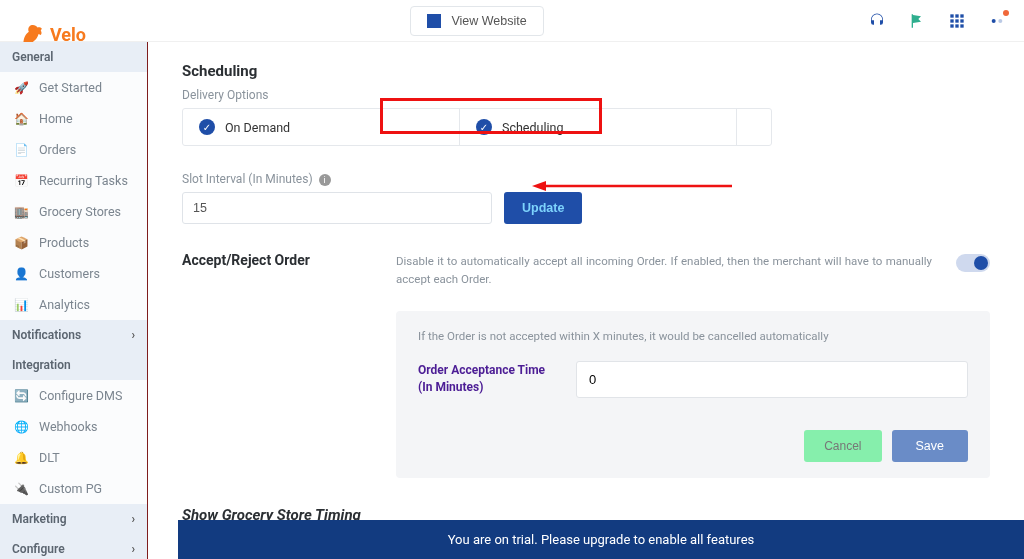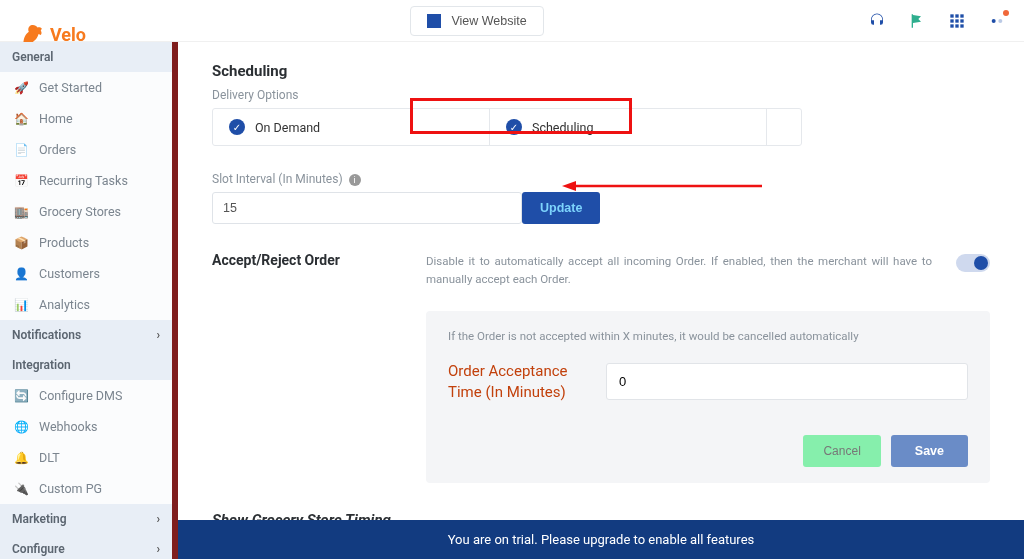--- a/index.html
+++ b/index.html
@@ -9,62 +9,62 @@
   .header { height: 42px; display: flex; align-items: center; padding: 0 18px; border-bottom: 1px solid #f0f0f0; justify-content: space-between; }
   .logo { display: flex; align-items: center; gap: 6px; font-weight: 700; font-size: 18px; color: #f77a1e; margin-top: 27px; }
   .logo-svg { width: 26px; height: 26px; }
   .view-website-btn { display: inline-flex; align-items: center; gap: 10px; border: 1px solid #e2e6ea; padding: 7px 16px; border-radius: 4px; cursor: pointer; background: #fff; font-size: 12.5px; color: #555; }
   .vw-icon { width: 14px; height: 14px; background: #1f4ea8; display: inline-block; }
   .header-icons { display: flex; align-items: center; gap: 22px; }
   .hicon { width: 18px; height: 18px; display: inline-flex; align-items: center; justify-content: center; cursor: pointer; }
 
   
   .layout { display: flex; height: calc(100% - 42px); }
-  .sidebar { width: 178px; background: #fbfcfd; border-right: 6px solid #7f1d1d; overflow-y: auto; font-size: 12.5px; }
+  .sidebar { width: 148px; background: #fbfcfd; border-right: 1px solid #7f1d1d; overflow-y: auto; font-size: 12.5px; }
   .side-section-header { background: #e8eef6; color: #5b6570; font-weight: 600; padding: 8px 12px; font-size: 12px; display: flex; align-items: center; justify-content: space-between; }
   .side-item { display: flex; align-items: center; gap: 10px; padding: 8px 14px; color: #7b858f; cursor: pointer; }
   .side-ico { width: 15px; height: 15px; display: inline-flex; align-items: center; justify-content: center; color: #1f4ea8; font-size: 12px; }
   .chev { color: #555; font-size: 12px; }
 
   
   .main { flex: 1; padding: 20px 34px 0 34px; overflow-y: auto; position: relative; }
   .section-title { font-weight: 700; font-size: 15px; color: #2b2f33; margin-bottom: 8px; }
   .sub-label { font-size: 12px; color: #8a939c; margin-bottom: 6px; display: block; }
 
   .option-row { display: flex; border: 1px solid #e5e8ec; border-radius: 3px; width: 590px; overflow: hidden; margin-bottom: 26px; }
   .option-cell { flex: 1; display: flex; align-items: center; gap: 10px; padding: 10px 16px; border-right: 1px solid #e5e8ec; font-size: 12.5px; color: #333; cursor: pointer; }
   .option-cell:last-child { border-right: none; }
   .option-cell.narrow { flex: 0 0 34px; justify-content: center; }
   .check-circle { width: 16px; height: 16px; border-radius: 50%; background: #1f4ea8; display: inline-flex; align-items: center; justify-content: center; color: #fff; font-size: 10px; }
 
   .highlight-box { position: absolute; border: 3px solid #e11; pointer-events: none; }
 
-  .slot-row { display: flex; align-items: center; margin-bottom: 28px; }
+  .slot-row { display: flex; align-items: center; gap: 12px; margin-bottom: 28px; }
   .text-input { width: 310px; padding: 8px 10px; border: 1px solid #dfe3e8; border-radius: 3px; font-size: 12.5px; color: #555; }
   .btn-primary { background: #1f4ea8; color: #7dd3fc; border: none; padding: 9px 18px; border-radius: 3px; font-size: 12.5px; font-weight: 600; cursor: pointer; }
 
   .arrow-svg { position: absolute; pointer-events: none; }
 
   .accept-row { display: flex; align-items: flex-start; gap: 24px; margin-bottom: 22px; }
   .accept-title { font-weight: 700; font-size: 14px; color: #2b2f33; width: 190px; }
   .accept-desc { font-size: 11.5px; color: #8a939c; flex: 1; line-height: 1.6; text-align: justify; }
   .toggle { width: 34px; height: 18px; border-radius: 10px; background: #dfe3e8; position: relative; cursor: pointer; flex-shrink: 0; margin-top: 2px; }
   .toggle.on { background: #cfd9ee; }
   .toggle .knob { position: absolute; top: 2px; width: 14px; height: 14px; border-radius: 50%; background: #fff; transition: left 0.2s; }
   .toggle.on .knob { background: #1f4ea8; left: 18px; }
   .toggle.off .knob { left: 2px; }
 
   .accept-panel { background: #f4f5f7; border-radius: 4px; padding: 18px 22px 16px 22px; margin-left: 214px; margin-bottom: 28px; }
   .panel-note { font-size: 11.5px; color: #8a939c; margin-bottom: 18px; }
   .panel-form-row { display: flex; align-items: center; gap: 18px; }
-  .panel-label { font-size: 15px; color: #c2410c; width: 140px; line-height: 1.4; }
+  .panel-label { font-size: 12px; color: #4c1d95; width: 140px; line-height: 1.4; font-weight: bold; }
   .panel-input { flex: 1; padding: 10px 12px; border: 1px solid #e1e4e8; border-radius: 3px; font-size: 13px; background: #fff; }
   .panel-actions { display: flex; justify-content: flex-end; gap: 10px; margin-top: 32px; }
   .btn-cancel { background: #86efac; color: #777; border: none; padding: 9px 20px; border-radius: 3px; font-size: 12px; cursor: pointer; }
-  .btn-save { background: #6a8cc7; color: #fff; border: none; padding: 9px 24px; border-radius: 3px; font-size: 12.5px; cursor: pointer; font-weight: bold; }
+  .btn-save { background: #6a8cc7; color: #fff; border: none; padding: 9px 24px; border-radius: 3px; font-size: 12.5px; cursor: pointer; }
 
   .timing-row { display: flex; align-items: center; justify-content: space-between; margin-bottom: 6px; font-style: italic; }
   .timing-desc { font-size: 11.5px; color: #a0a8b0; margin-bottom: 20px; display: block; }
 
   
   .trial-banner { position: absolute; left: 178px; right: 0; bottom: 0; background: #123b80; color: #fff; text-align: center; padding: 12px 16px; font-size: 13px; }
 
   .info-ico { display: inline-flex; width: 12px; height: 12px; border-radius: 50%; background: #999; color: #fff; font-size: 9px; align-items: center; justify-content: center; margin-left: 3px; }
 </style>
 </head>

